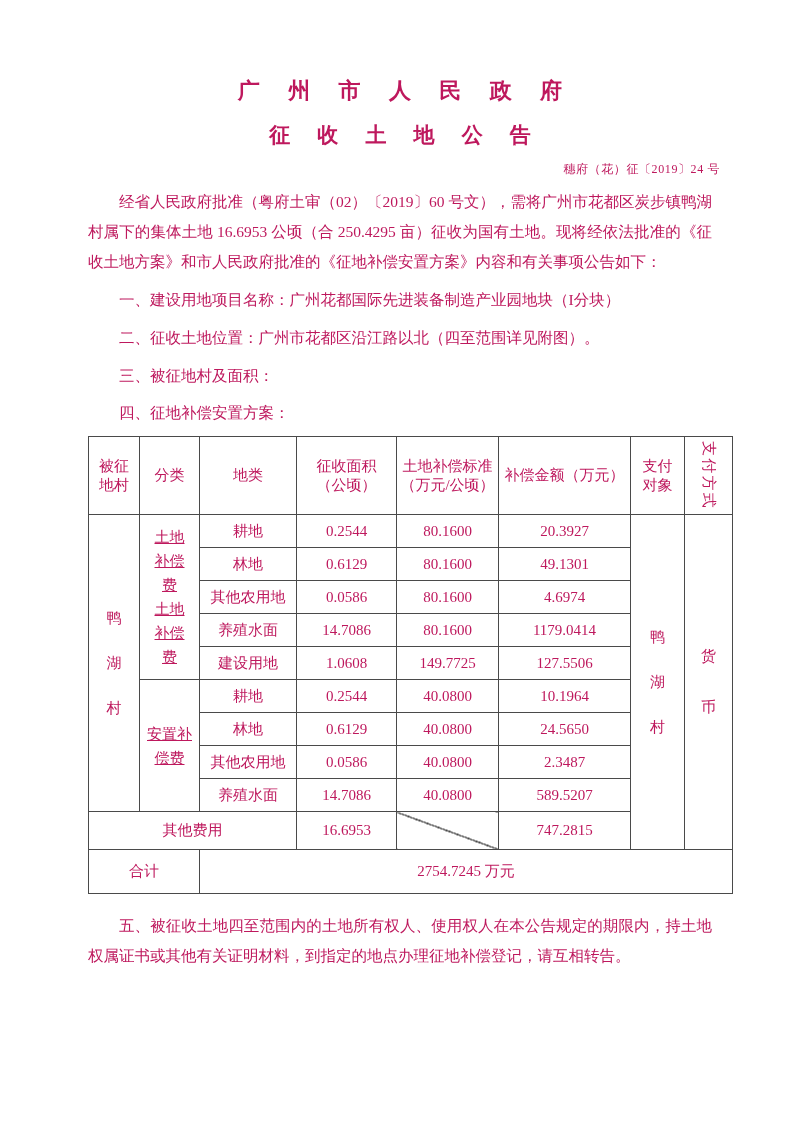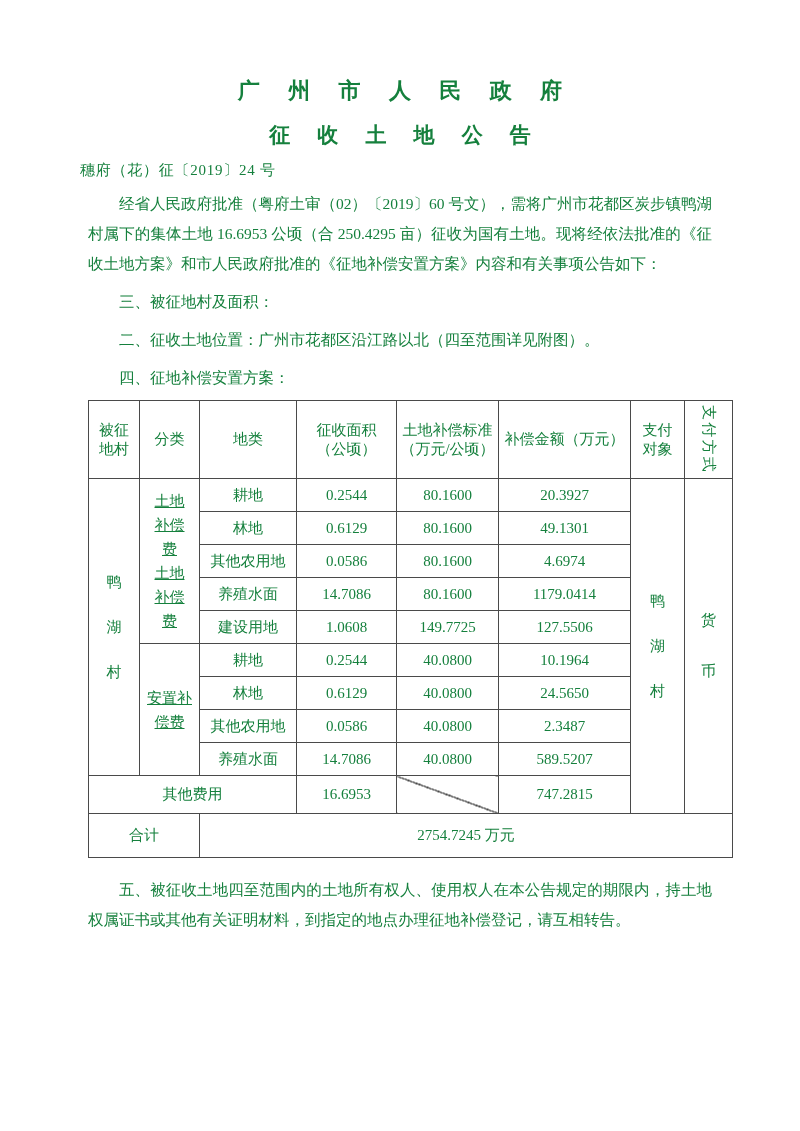--- a/index.html
+++ b/index.html
@@ -1,39 +1,39 @@
 <!DOCTYPE html>
 <html><head>
 <meta charset="utf-8">
 <style>
   html,body { margin:0; padding:0; background:#ffffff; }
   .page {
     position:relative;
     width:800px; height:1131px;
     margin:0 auto;
     background:#ffffff;
-    color:#15803d;
+    color:#be185d;
     font-family:"Liberation Serif","DejaVu Serif",serif;
     box-sizing:border-box;
     padding:76px 80px 0 80px;
     overflow:hidden;
   }
   .doc-title {
     margin:0; text-align:center;
     font-size:22px; font-weight:bold;
     letter-spacing:0.52em; text-indent:0.52em;
   }
   .doc-subtitle {
     margin:15px 0 2px 0; text-align:center;
     font-size:21px; font-weight:bold;
     letter-spacing:0.52em; text-indent:0.52em;
   }
   .doc-number {
-    margin:12px 0 9px 0; text-align:left;
-    font-size:15px; letter-spacing:0.05em;
+    margin:12px 0 9px 0; text-align:right;
+    font-size:12px; letter-spacing:0.05em;
   }
   .body-text { margin-top:7px; font-size:15.5px; line-height:1.93; text-align:justify; }
   .body-text p { margin:8px; text-indent:2em; }
   .sec-head { margin-top:9px; }
   
   table.comp {
     border-collapse:collapse;
     table-layout:fixed;
     width:644px;
     margin:7px 0 0 8px;
@@ -74,22 +74,23 @@
 <body>
 
 <div class="page">
 
   <h1 class="doc-title">广 州 市 人 民 政 府</h1>
   <h2 class="doc-subtitle">征 收 土 地 公 告</h2>
   <div class="doc-number">穗府（花）征〔2019〕24 号</div>
 
   <div class="body-text">
     <p>经省人民政府批准（粤府土审（02）〔2019〕60 号文），需将广州市花都区炭步镇鸭湖村属下的集体土地 16.6953 公顷（合 250.4295 亩）征收为国有土地。现将经依法批准的《征收土地方案》和市人民政府批准的《征地补偿安置方案》内容和有关事项公告如下：</p>
+    <p>一、建设用地项目名称：广州花都国际先进装备制造产业园地块（I分块）</p>
+    <p>二、征收土地位置：广州市花都区沿江路以北（四至范围详见附图）。</p>
     <p>三、被征地村及面积：</p>
-    <p>二、征收土地位置：广州市花都区沿江路以北（四至范围详见附图）。</p>
     <p class="sec-head">四、征地补偿安置方案：</p>
   </div>
 
   <table class="comp">
     <colgroup>
       <col style="width:51px">
         <col style="width:60px">
         <col style="width:97px">
       <col style="width:100px">
         <col style="width:102px">

